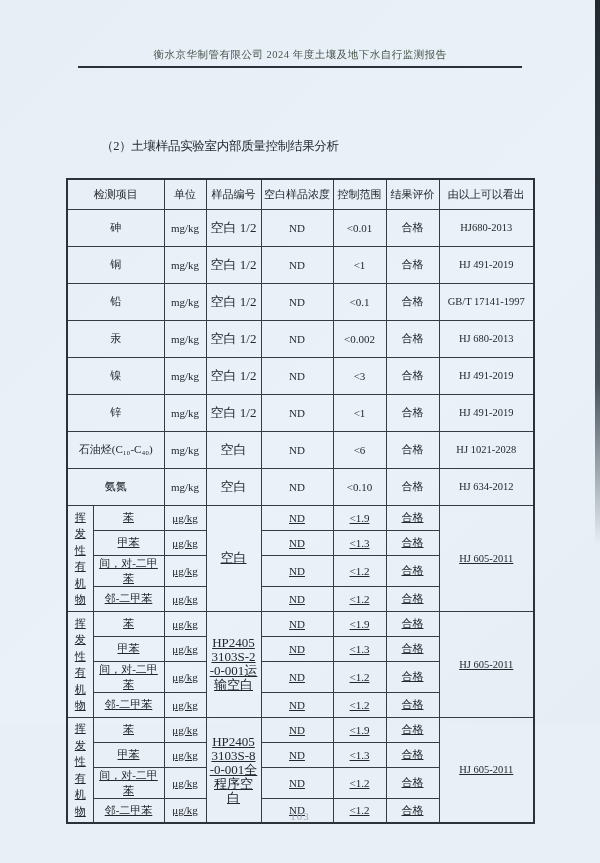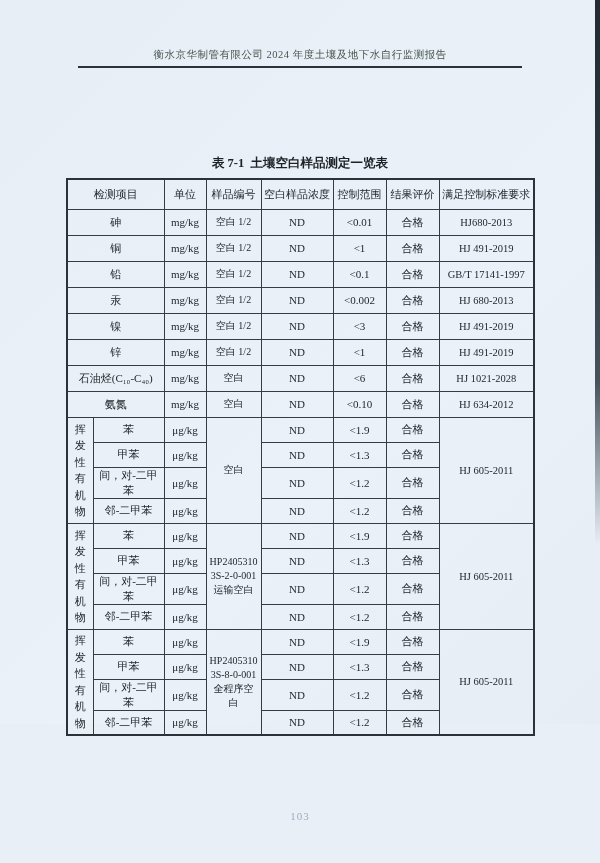--- a/index.html
+++ b/index.html
@@ -47,23 +47,23 @@
     border:2px solid #2c3237;
   }
   .blank-table th, .blank-table td {
     border:1px solid #363c42;
     text-align:center; vertical-align:middle;
     padding:0 2px; font-weight:normal;
     overflow:hidden;
   }
   .blank-table thead tr { height:30px;margin-left:28px; }
   .blank-table tbody tr { height:26px; }
-  .blank-table tbody tr.voc-row { height:25px; }
+  .blank-table tbody tr.voc-row { height:25px;text-decoration:underline; }
   .blank-table tbody tr.voc-row-tall { height:30px; }
-  .blank-table td.sample { font-size:10px; line-height:14px; word-break:break-all; padding:0 3px; }
+  .blank-table td.sample { font-size:13px; line-height:14px; word-break:break-all; padding:11px 3px; }
   .blank-table td.std { font-size:10.5px; }
   .blank-table td.vlabel { padding:0; }
   .vlabel-inner {
     width:12px; margin:0 auto; word-break:break-all;
     line-height:16.5px; font-size:11px;
   }
   .footer-page-number {
     position:absolute; top:810px; left:0; right:0;
     text-align:center; font-size:11px; letter-spacing:1px;
     color:#9fadbb;
@@ -73,43 +73,43 @@
 <body>
 
 <div class="page">
 
   <div class="scan-edge"></div>
 
   <div class="header-title">衡水京华制管有限公司 2024 年度土壤及地下水自行监测报告</div>
   <div class="header-rule"></div>
 
 
-
-  <div class="table-title">表 7-1  土壤空白样品测定一览表</div>
+  <p class="body-para p2">（2）土壤样品实验室内部质量控制结果分析</p>
+
 
   <table class="blank-table">
     <colgroup>
       <col style="width:26px">
         <col style="width:71px">
         <col style="width:42px">
       <col style="width:55px">
         <col style="width:72px">
         <col style="width:53px">
       <col style="width:53px">
         <col style="width:95px">
     </colgroup>
     <thead>
       <tr>
           <th colspan="2">检测项目</th>
           <th>单位</th>
           <th>样品编号</th>
           <th>空白样品浓度</th>
           <th>控制范围</th>
           <th>结果评价</th>
-          <th>满足控制标准要求</th>
+          <th>由以上可以看出</th>
         </tr>
     </thead>
     <tbody>
         <tr>
           <td colspan="2">砷</td>
           <td>mg/kg</td>
           <td class="sample">空白 1/2</td>
           <td>ND</td>
           <td>&lt;0.01</td>
           <td>合格</td>

